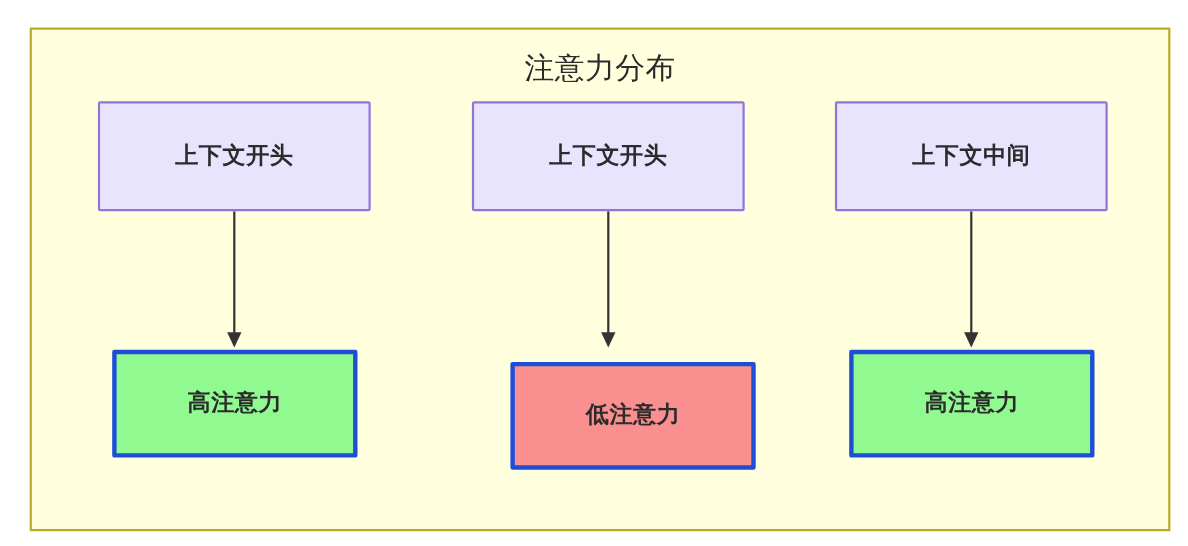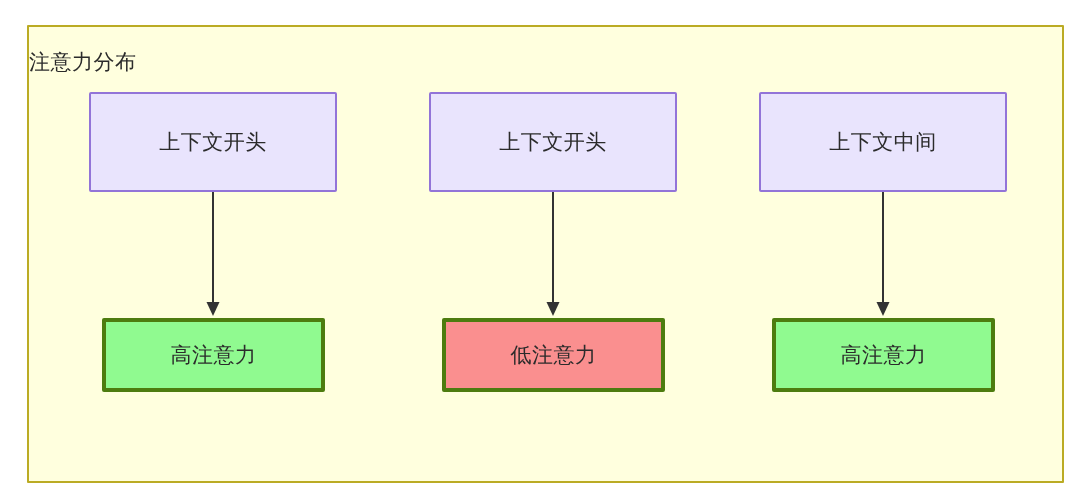--- a/index.html
+++ b/index.html
@@ -32,68 +32,69 @@
     background: #ffffde;
     border: 2px solid #bbab24;
     border-radius: 1px;
   }
 
   .cluster-title {
     position: absolute;
     left: 0;
     top: 22px;
     width: 100%;
-    text-align: left;
-    font-size: 21px;
+    text-align: center;
+    font-size: 27px;
     line-height: 26px;
     color: #2b2b2b;
     letter-spacing: 0.5px;
   }
 
   
   .node {
     position: absolute;
     box-sizing: border-box;
     display: flex;
     align-items: center;
     justify-content: center;
     text-align: left;
     font-size: 21px;
     line-height: 1.2;
     color: #2b2b2b;
     letter-spacing: 0.5px;
+    font-weight: bold;
   }
 
   .node.context {
     background: #e9e4fd;
     border: 2px solid #9274d8;
     border-radius: 2px;
     width: 248px;
     height: 100px;
     top: 92px;
   }
 
   .node.attention {
-    border: 4px solid #4d7c0f;
+    border: 4px solid #1d4ed8;
     border-radius: 2px;
     width: 223px;
-    height: 74px;
+    height: 98px;
     top: 318px;
   }
 
   .node.attention.high { background: #90fa90; }
   .node.attention.low  { background: #fa8f8f; }
 
   
   .col-a.context { left: 89px; }
   .col-b.context { left: 429px; }
   .col-c.context { left: 759px; }
 
   .col-a.attention { left: 102px; }
-  .col-b.attention { left: 442px; }
+  .col-b.attention { left: 464px; margin-top: 11px; }
   .col-c.attention { left: 772px; }
 
   
   .edge {
     position: absolute;
     top: 192px;
     width: 18px;
     height: 126px;
     pointer-events: none;
   }

